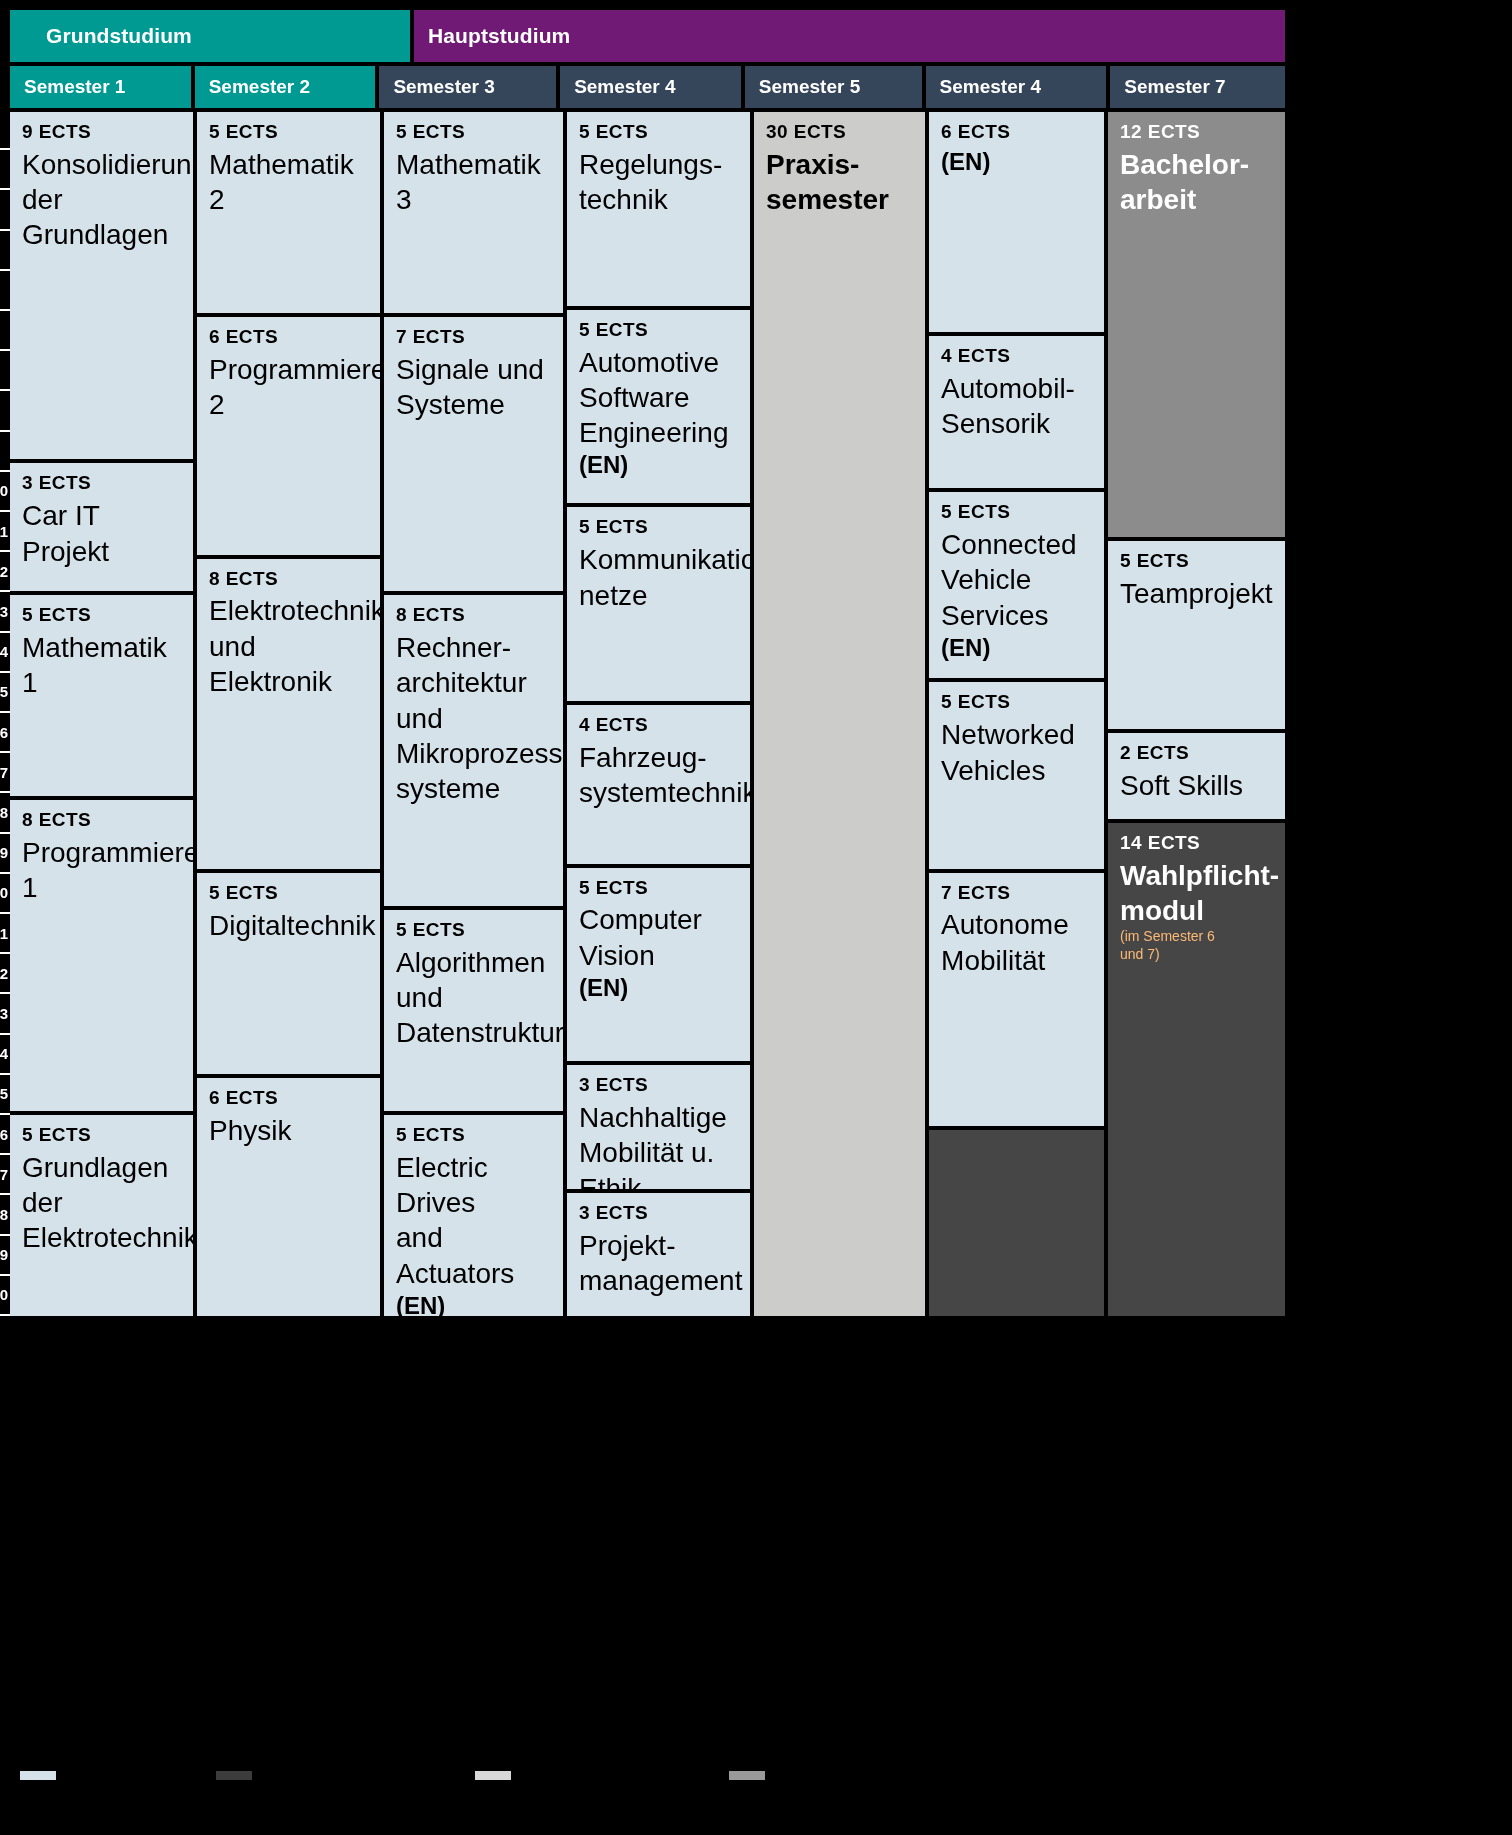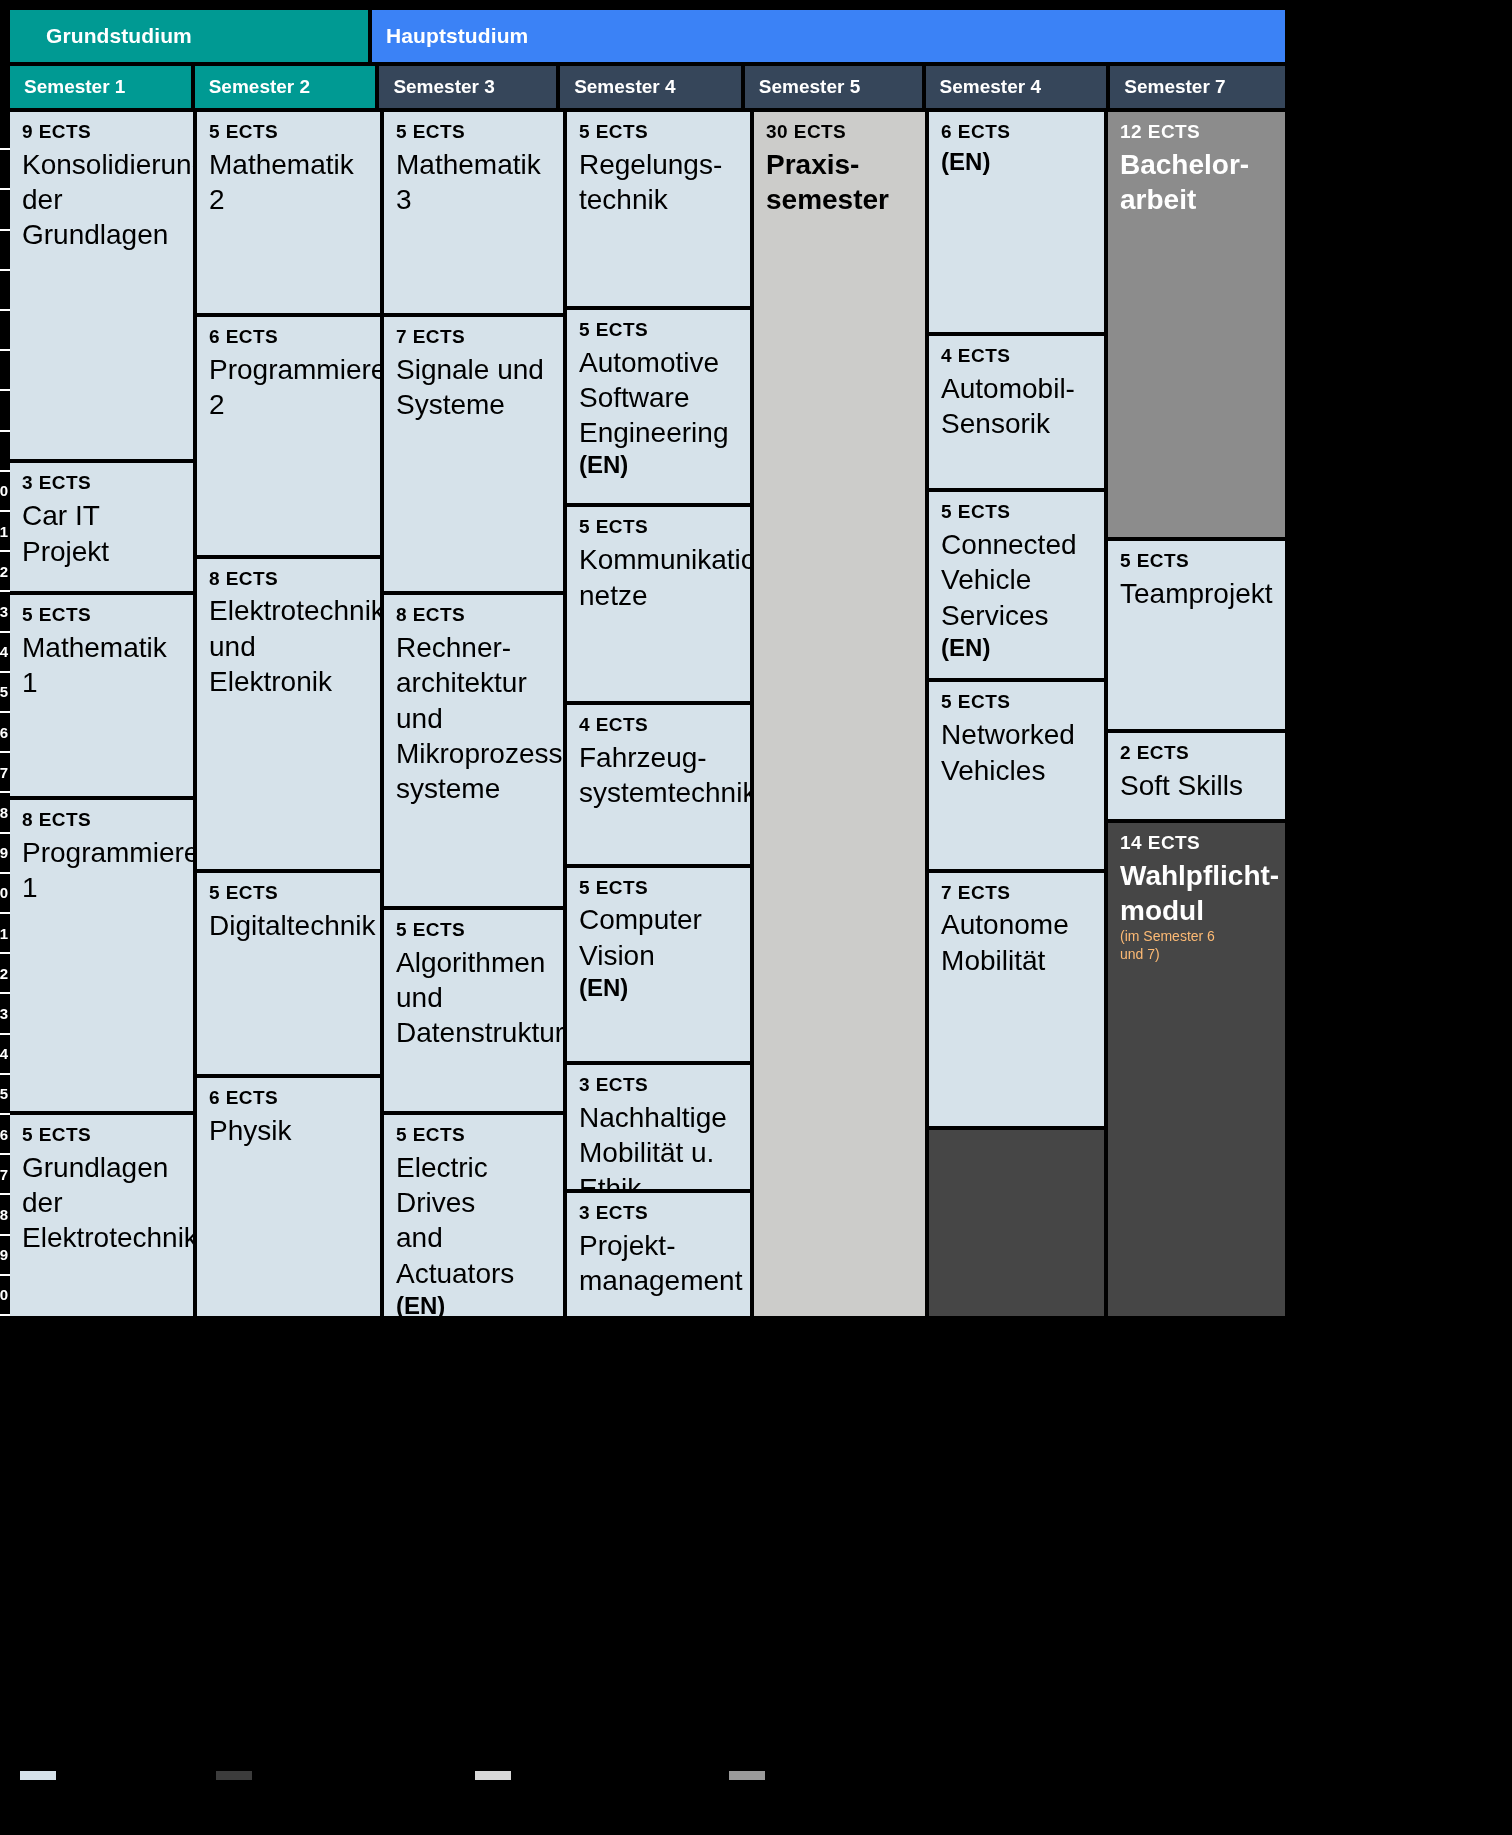--- a/index.html
+++ b/index.html
@@ -62,22 +62,22 @@
   }
   .phase {
     display: flex;
     align-items: center;
     padding: 0 14px;
     color: #ffffff;
     font-size: 21px;
     font-weight: 700;
     letter-spacing: .1px;
   }
-  .phase.grund { width: 358px; background: #009a93; padding-left: 36px; }
-  .phase.haupt { flex: 1; background: #3b82f6; }
+  .phase.grund { width: 400px; background: #009a93; padding-left: 36px; }
+  .phase.haupt { flex: 1; background: #701a75; }
 
   
   .sem-row {
     display: flex;
     height: 42px;
     gap: 4px;
     margin-bottom: 4px;
   }
   .sem-head {
     display: flex;

